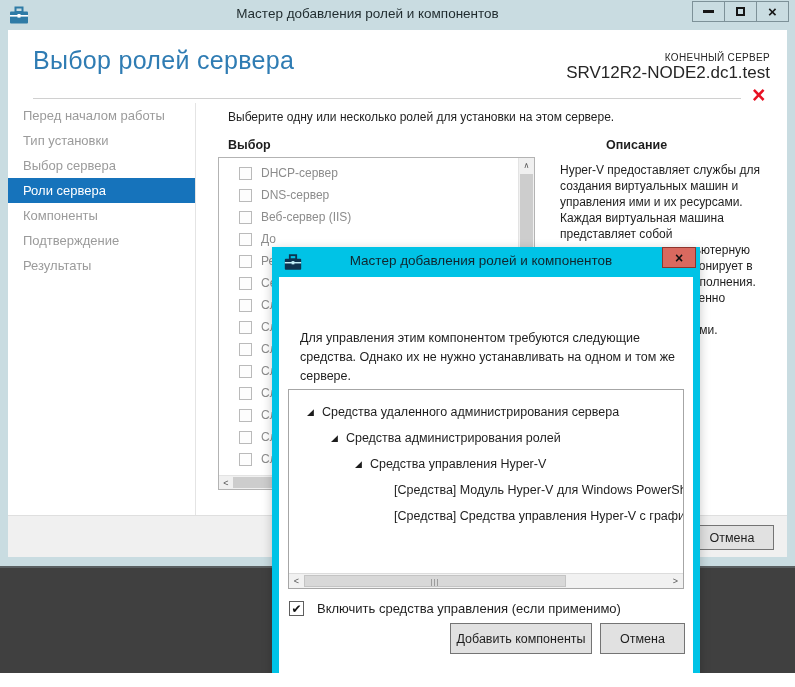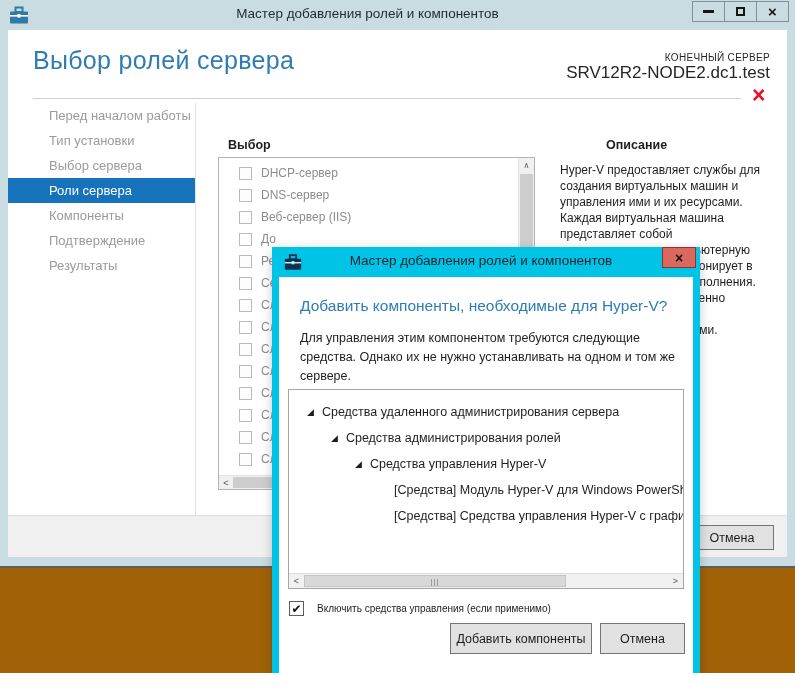--- a/index.html
+++ b/index.html
@@ -1,17 +1,17 @@
 <!DOCTYPE html>
 <html><head>
 <meta charset="utf-8">
 <style>
   * { margin:0; padding:0; box-sizing:border-box; }
   body { font-family:"Liberation Sans", sans-serif; background:#fff; }
-  .screen { position:relative; width:795px; height:673px; overflow:hidden; background:#a16207; }
+  .screen { position:relative; width:795px; height:673px; overflow:hidden; background:#404040; }
 
   
   .mw { position:absolute; left:0; top:0; width:795px; height:566px; background:#c9dce1; }
   .mw-bottom-edge { position:absolute; left:0; top:566px; width:795px; height:2px; background:#5a5f61; }
 
   .titlebar { position:absolute; left:0; top:0; right:0; height:30px; }
   .tb-icon { position:absolute; left:8px; top:4px; width:22px; height:22px; }
   .tb-title { position:absolute; left:60px; right:120px; top:6px; text-align:center; font-size:13.5px; color:#1f2b2e; white-space:nowrap; }
   .tb-controls { position:absolute; right:6px; top:1px; display:flex; }
   .tb-btn { width:33px; height:21px; border:1px solid #7d9198; margin-left:-1px; display:flex; align-items:center; justify-content:center; color:#161616; }
@@ -22,21 +22,21 @@
   .window-body { position:absolute; left:8px; top:30px; width:779px; height:527px; background:#ffffff; }
 
   .page-title { position:absolute; left:25px; top:16px; font-size:25px; font-weight:300; color:#2f7cb3; letter-spacing:0.3px; }
   .target { position:absolute; right:17px; top:22px; text-align:right; color:#262626; }
   .target-l1 { font-size:10px; letter-spacing:0.3px; }
   .target-l2 { font-size:17px; }
   .header-hr { position:absolute; left:25px; top:68px; width:708px; height:1px; background:#d0d0d0; }
   .err-x { position:absolute; left:744px; top:54px; font-size:23px; font-weight:bold; color:#e81123; line-height:1; }
 
   .sidebar { position:absolute; left:0; top:73px; width:187px; }
-  .side-item { height:25px; line-height:25px; padding-left:41px; font-size:13px; color:#9b9b9b; white-space:nowrap; cursor:default; }
+  .side-item { height:25px; line-height:25px; padding-left:15px; font-size:13px; color:#9b9b9b; white-space:nowrap; cursor:default; }
   .side-item.selected { background:#1673bb; color:#ffffff; }
   .side-vline { position:absolute; left:187px; top:73px; height:412px; width:1px; background:#e4e4e4; }
 
   .instruction { position:absolute; left:220px; top:80px; font-size:12px; color:#1e1e1e; }
   .roles-label { position:absolute; left:220px; top:108px; font-size:12.5px; font-weight:bold; color:#1e1e1e; }
 
   .listbox { position:absolute; left:210px; top:127px; width:317px; height:333px; border:1px solid #b3b3b3; background:#fff; overflow:hidden; }
   .roles-rows { position:absolute; left:0; top:0; right:16px; bottom:14px; overflow:hidden; padding-top:4px; }
   .role-row { height:22px; display:flex; align-items:center; padding-left:20px; }
   .role-row.current { background:#f1f1f1; }
@@ -70,21 +70,21 @@
   .treebox { position:absolute; left:9px; top:112px; width:396px; height:200px; border:1px solid #a6a6a6; background:#fff; overflow:hidden; }
   .tree-rows { padding-top:9px; }
   .tree-row { height:26px; display:flex; align-items:center; white-space:nowrap; overflow:hidden; font-size:12.5px; color:#1e1e1e; }
   .tree-tri { font-size:9px; color:#1c1c1c; margin-right:8px; line-height:1; }
   .tree-hscroll { position:absolute; left:0; right:0; bottom:0; height:15px; background:#f1f1f1; border-top:1px solid #dcdcdc; }
   .th-left { position:absolute; left:0; top:0; bottom:0; width:15px; display:flex; align-items:center; justify-content:center; font-size:9px; color:#555; }
   .th-right { position:absolute; right:0; top:0; bottom:0; width:15px; display:flex; align-items:center; justify-content:center; font-size:9px; color:#555; }
   .th-thumb { position:absolute; left:15px; top:1px; bottom:1px; width:262px; background:#d8d8d8; border:1px solid #c4c4c4; display:flex; align-items:center; justify-content:center; font-size:7px; color:#707070; letter-spacing:1px; }
   .dlg-cbrow { position:absolute; left:10px; top:324px; display:flex; align-items:center; }
   .dlg-cb { width:15px; height:15px; border:1px solid #5e5e5e; background:#fff; display:flex; align-items:center; justify-content:center; font-size:12px; color:#101010; margin-right:13px; line-height:1; }
-  .dlg-cb-label { font-size:10px; color:#1e1e1e; }
+  .dlg-cb-label { font-size:13px; color:#1e1e1e; }
   .dlg-btn-add { position:absolute; left:171px; top:346px; width:142px; height:31px; }
   .dlg-btn-cancel { position:absolute; left:321px; top:346px; width:85px; height:31px; }
 </style>
 </head>
 <body>
 
 <div class="screen">
 
   <div class="mw">
 
@@ -122,20 +122,21 @@
           <div class="side-item">Перед началом работы</div>
           <div class="side-item">Тип установки</div>
           <div class="side-item">Выбор сервера</div>
           <div class="side-item selected">Роли сервера</div>
           <div class="side-item">Компоненты</div>
           <div class="side-item">Подтверждение</div>
           <div class="side-item">Результаты</div>
         </div>
       <div class="side-vline"></div>
 
+      <div class="instruction">Выберите одну или несколько ролей для установки на этом сервере.</div>
       <div class="roles-label">Выбор</div>
 
       <div class="listbox">
         <div class="roles-rows" id="roles-rows">
             <div class="role-row">
               <span class="role-cb"></span>
               <span class="role-label">DHCP-сервер</span>
             </div>
             <div class="role-row">
               <span class="role-cb"></span>
@@ -219,21 +220,20 @@
         <rect x="2" y="11" width="18" height="1.6" fill="#bfeef8"></rect>
         <rect x="9.5" y="10" width="3" height="3.6" fill="#bfeef8"></rect>
       </svg>
       <div class="dlg-title">Мастер добавления ролей и компонентов</div>
       <div class="dlg-close">
           <span>×</span>
         </div>
     </div>
 
     <div class="dlg-content">
-      <div class="dlg-heading">Добавить компоненты, необходимые для Hyper-V?</div>
       <div class="dlg-body">Для управления этим компонентом требуются следующие средства. Однако их не нужно устанавливать на одном и том же сервере.</div>
 
       <div class="treebox">
         <div class="tree-rows" id="tree-rows">
             <div class="tree-row" style="padding-left: 18px;">
               <span class="tree-tri">◢</span>
               <span>Средства удаленного администрирования сервера</span>
             </div>
             <div class="tree-row" style="padding-left: 42px;">
               <span class="tree-tri">◢</span>

